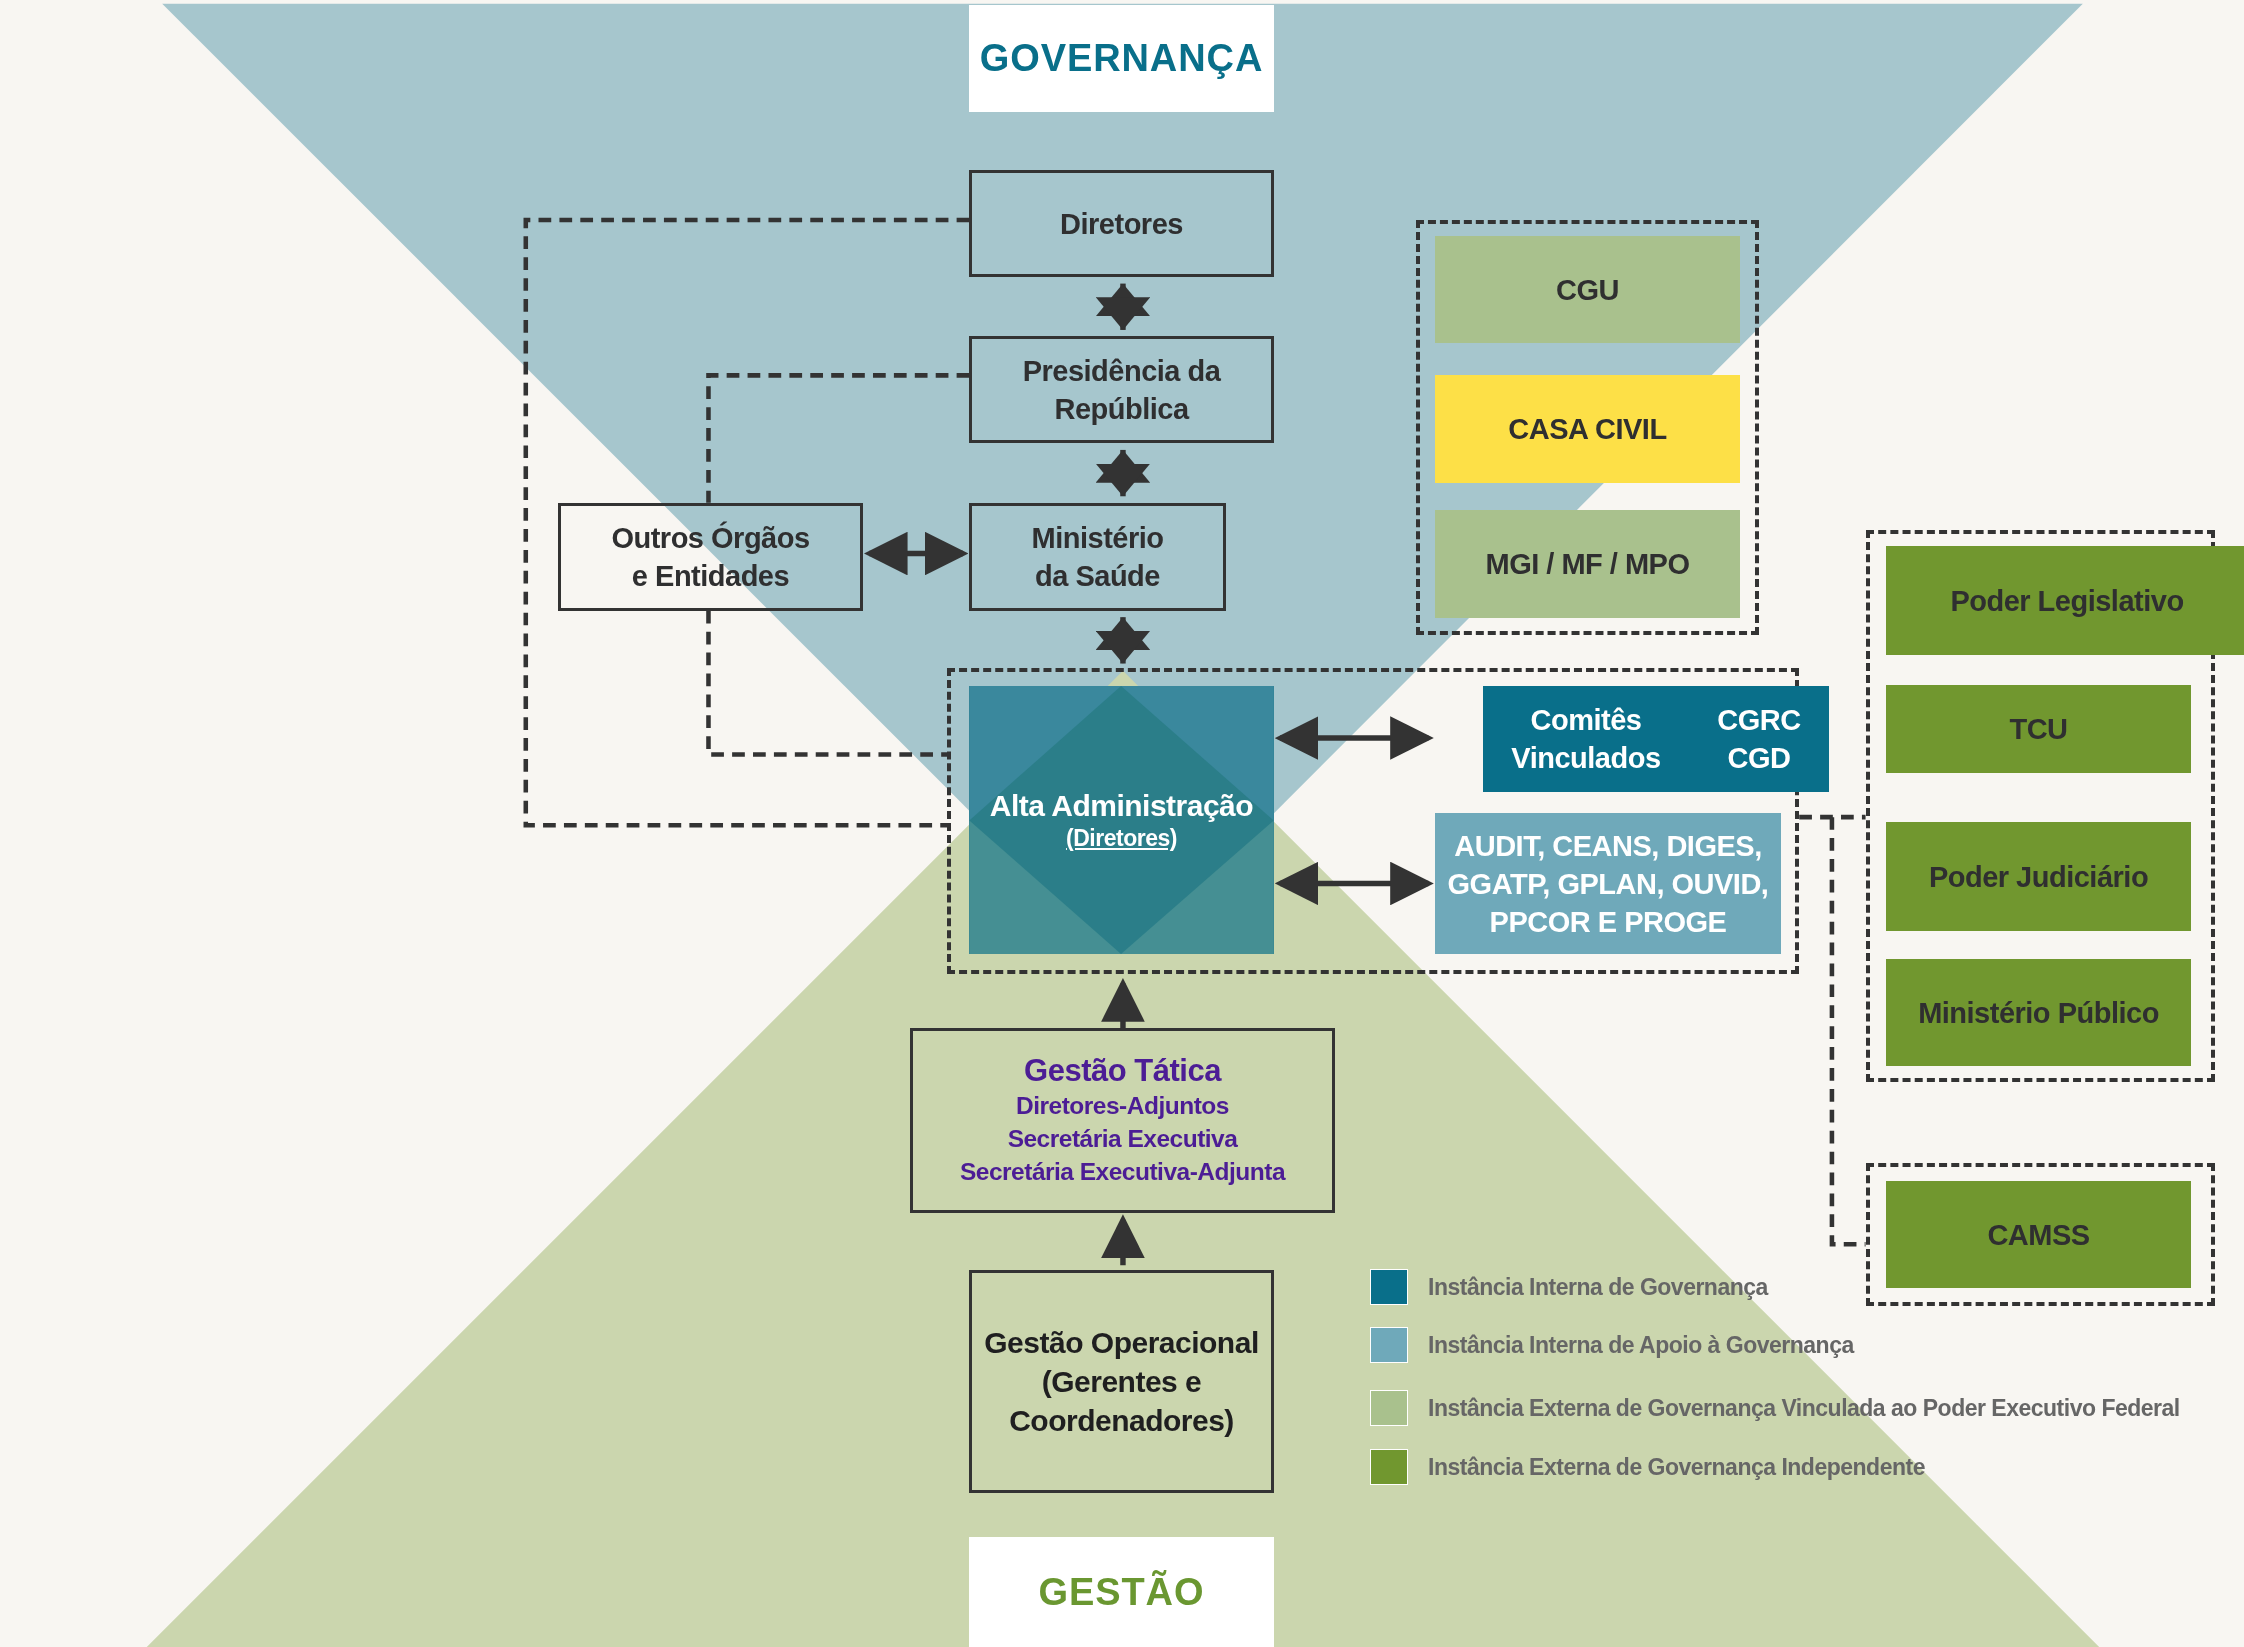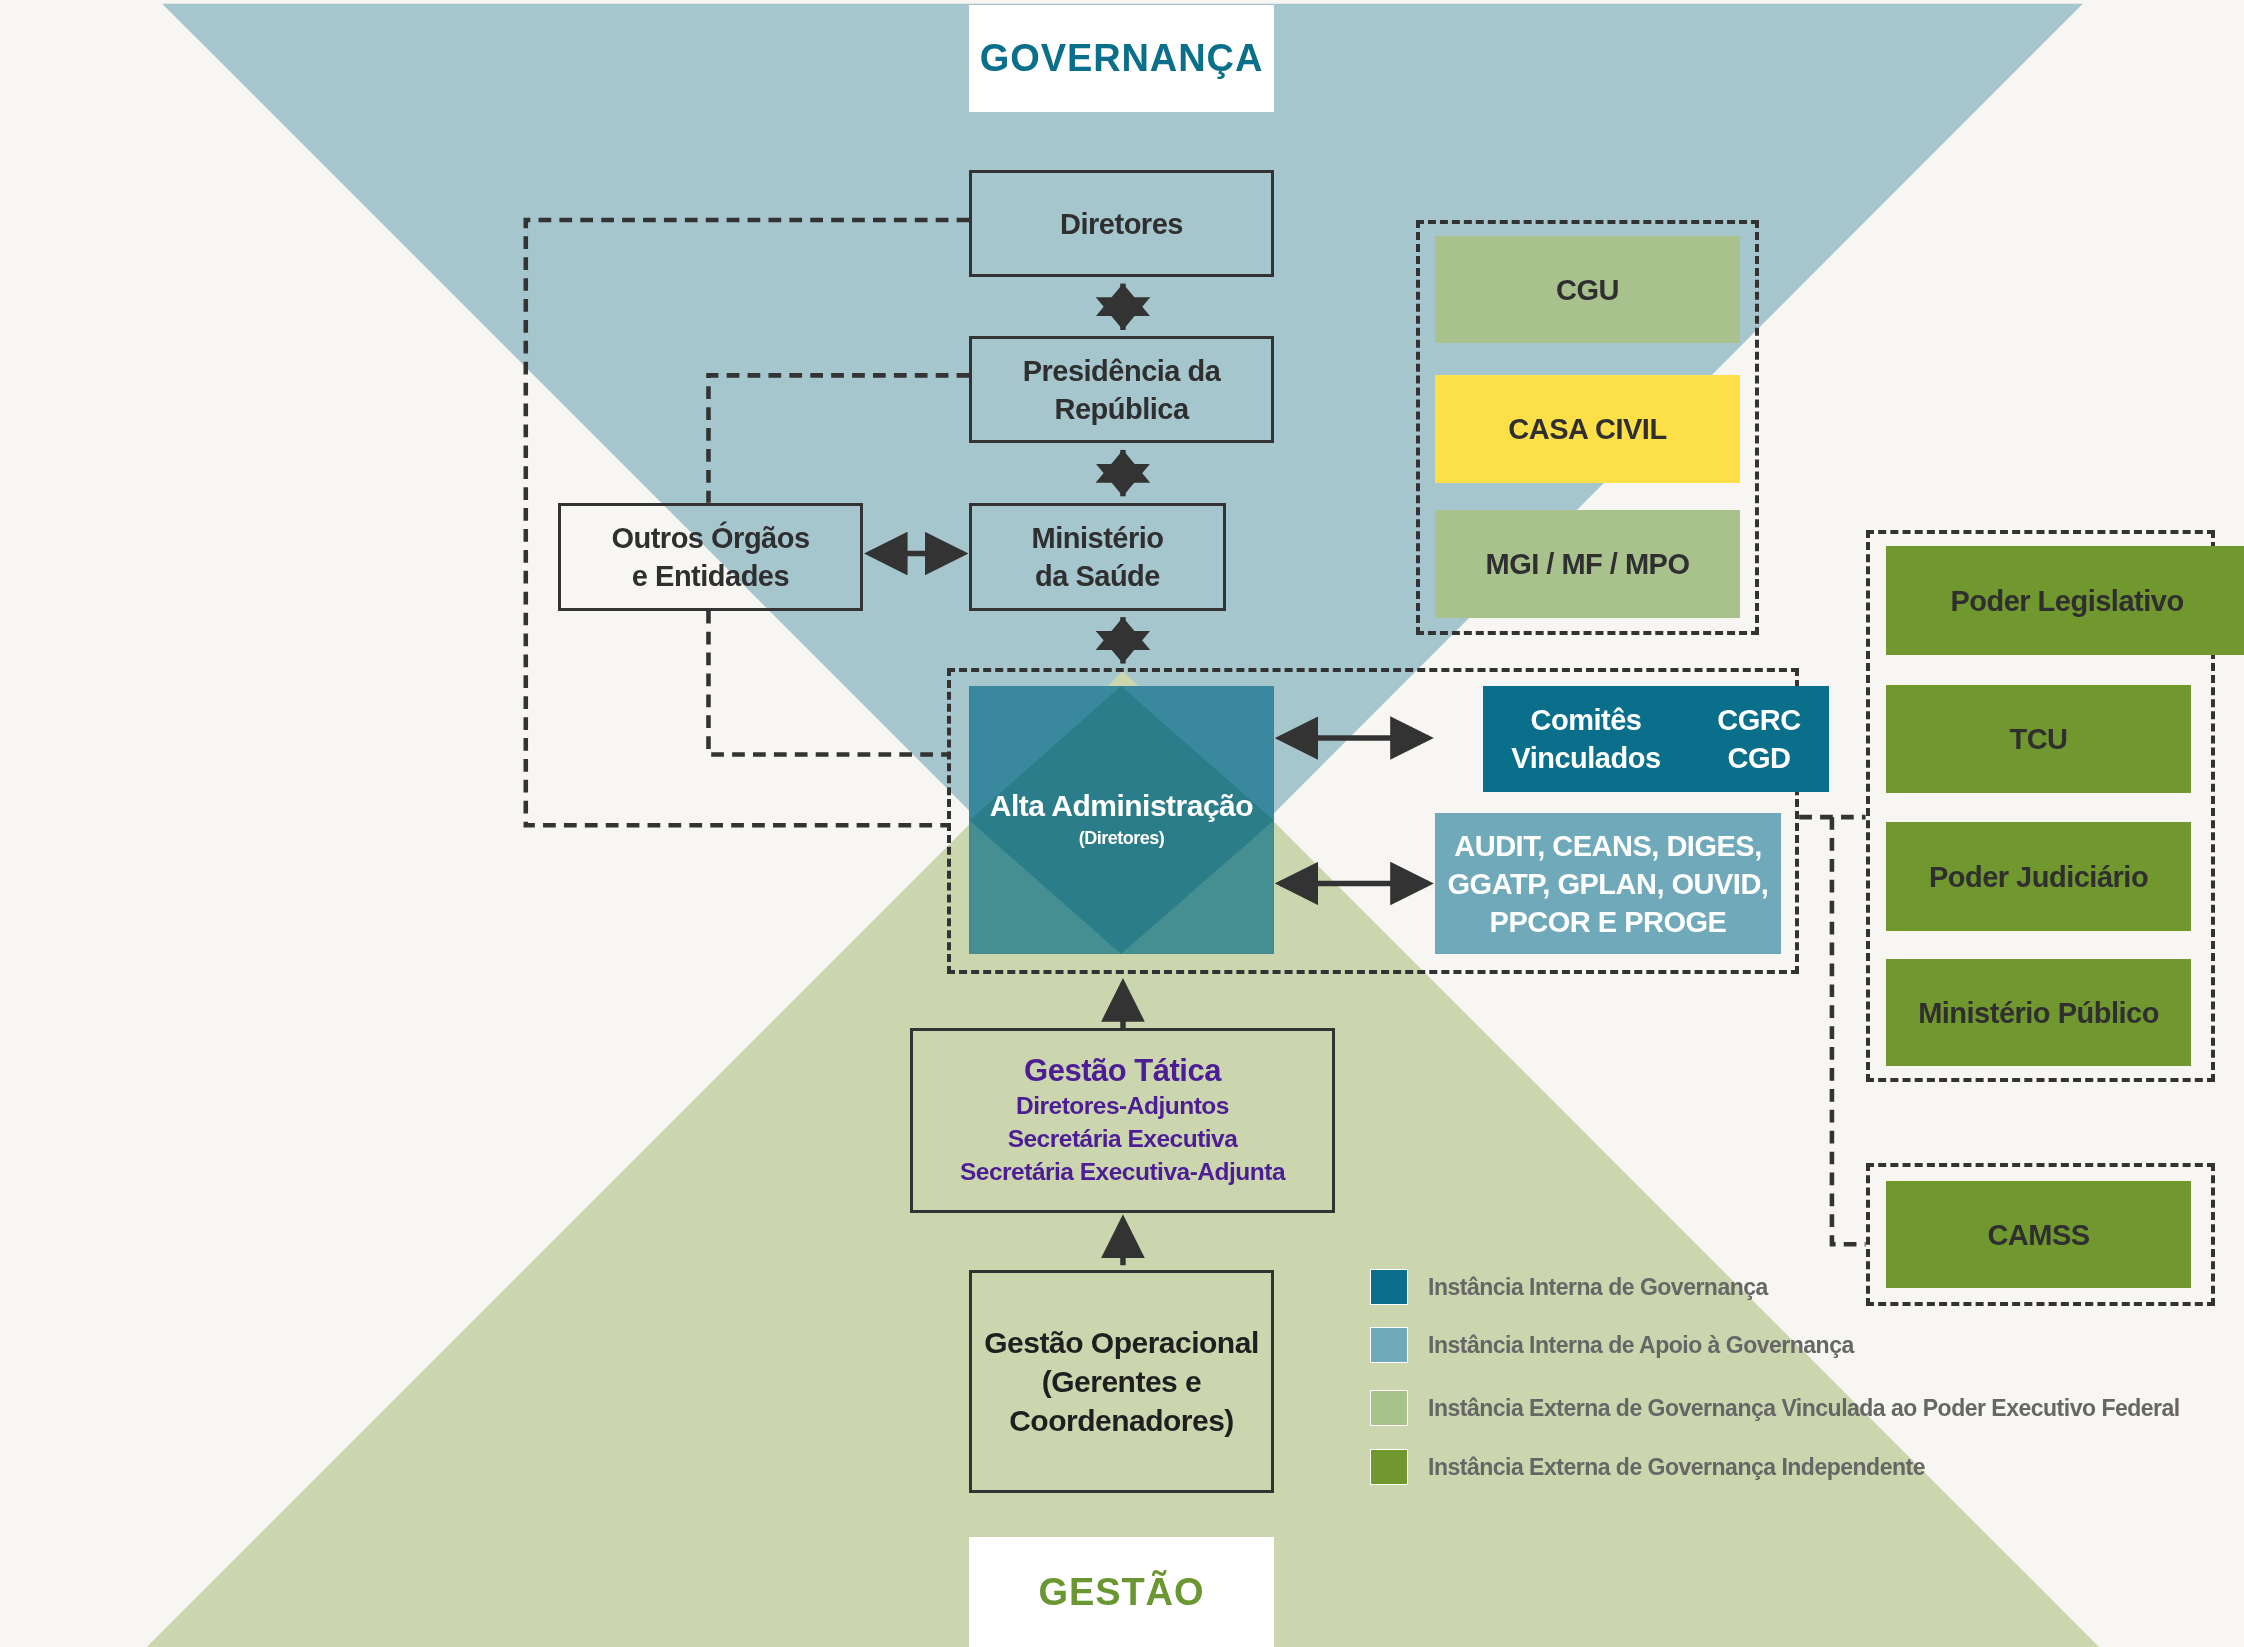--- a/index.html
+++ b/index.html
@@ -75,21 +75,21 @@
 
 <div class="dashed" style="left:947px;top:668px;width:852px;height:306px;"></div>
 
 <div class="box" style="left:969px;top:686px;width:305px;height:268px;background:#2f8192;overflow:hidden;">
   <svg style="position:absolute;left:0;top:0;" width="305" height="268" viewBox="0 0 335 295">
     <rect x="0" y="0" width="335" height="148" fill="#3a889d"></rect>
     <rect x="0" y="148" width="335" height="147" fill="#458f93"></rect>
     <polygon points="167,0 335,148 167,295 0,148" fill="#2a7d88" opacity="0.95"></polygon>
   </svg>
   <span class="white-text" style="position:relative;font-size:30px;line-height:36px;">Alta Administração</span>
-  <span class="white-text" style="position:relative;font-size:18px;line-height:29px;">(Diretores)</span>
+  <span class="white-text" style="position:relative;font-size:23px;line-height:29px;text-decoration:underline;">(Diretores)</span>
 </div>
 
 <div class="box white-text t-lg" style="left:1483px;top:686px;width:346px;height:106px;background:#096f8a;flex-direction:row;justify-content:space-around;">
   <div style="display:flex;flex-direction:column;">
     <span>Comitês</span>
     <span>Vinculados</span>
   </div>
   <div style="display:flex;flex-direction:column;">
     <span>CGRC</span>
     <span>CGD</span>
@@ -110,21 +110,21 @@
   <span>CASA CIVIL</span>
 </div>
 <div class="box t-lg" style="left:1435px;top:510px;width:305px;height:108px;background:#a9c18d;">
   <span>MGI / MF / MPO</span>
 </div>
 
 <div class="dashed" style="left:1866px;top:530px;width:349px;height:552px;"></div>
 <div class="box t-lg" style="left:1886px;top:546px;width:362px;height:109px;background:#71972f;">
   <span>Poder Legislativo</span>
 </div>
-<div class="box t-lg" style="left:1886px;top:685px;width:305px;height:108px;background:#71972f;">
+<div class="box t-lg" style="left:1886px;top:685px;width:305px;height:88px;background:#71972f;">
   <span>TCU</span>
 </div>
 <div class="box t-lg" style="left:1886px;top:822px;width:305px;height:109px;background:#71972f;">
   <span>Poder Judiciário</span>
 </div>
 <div class="box t-lg" style="left:1886px;top:959px;width:305px;height:107px;background:#71972f;">
   <span>Ministério Público</span>
 </div>
 
 <div class="dashed" style="left:1866px;top:1163px;width:349px;height:143px;"></div>

